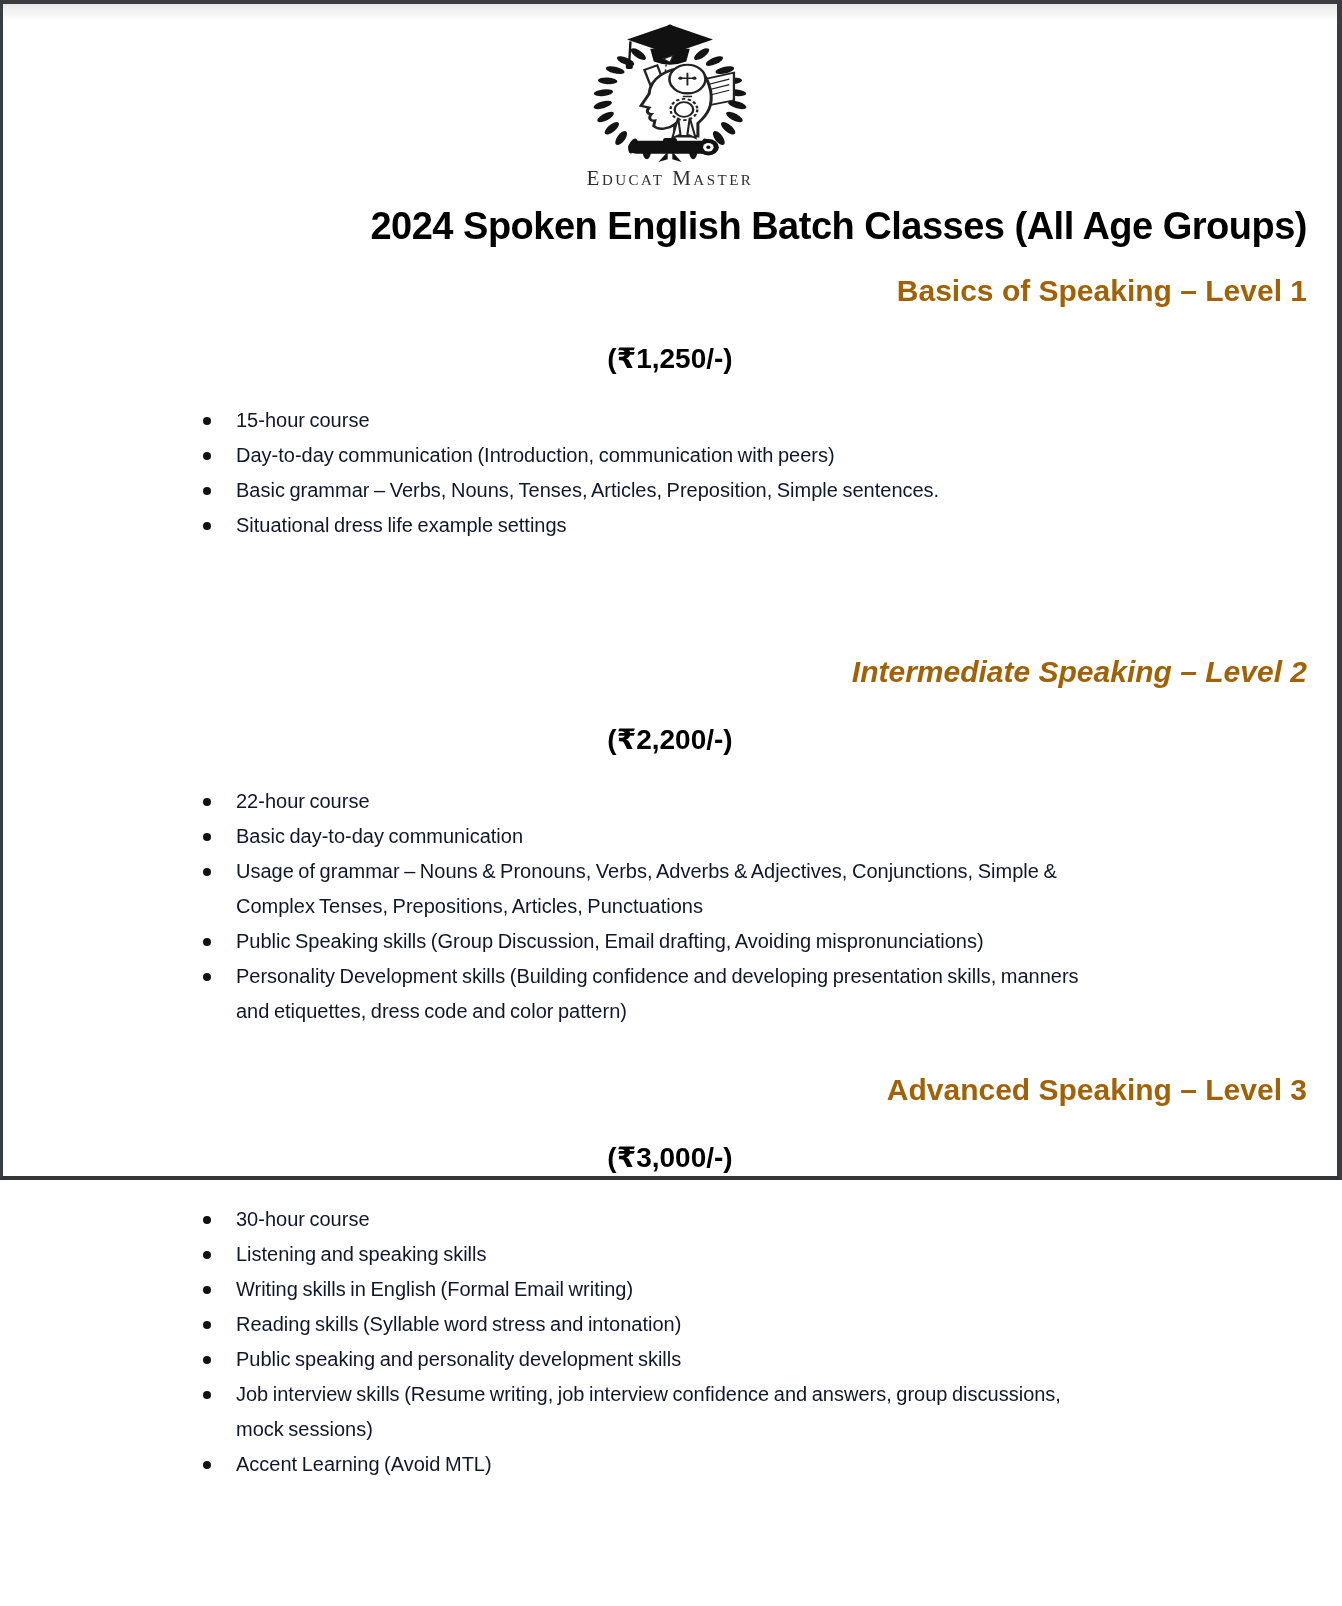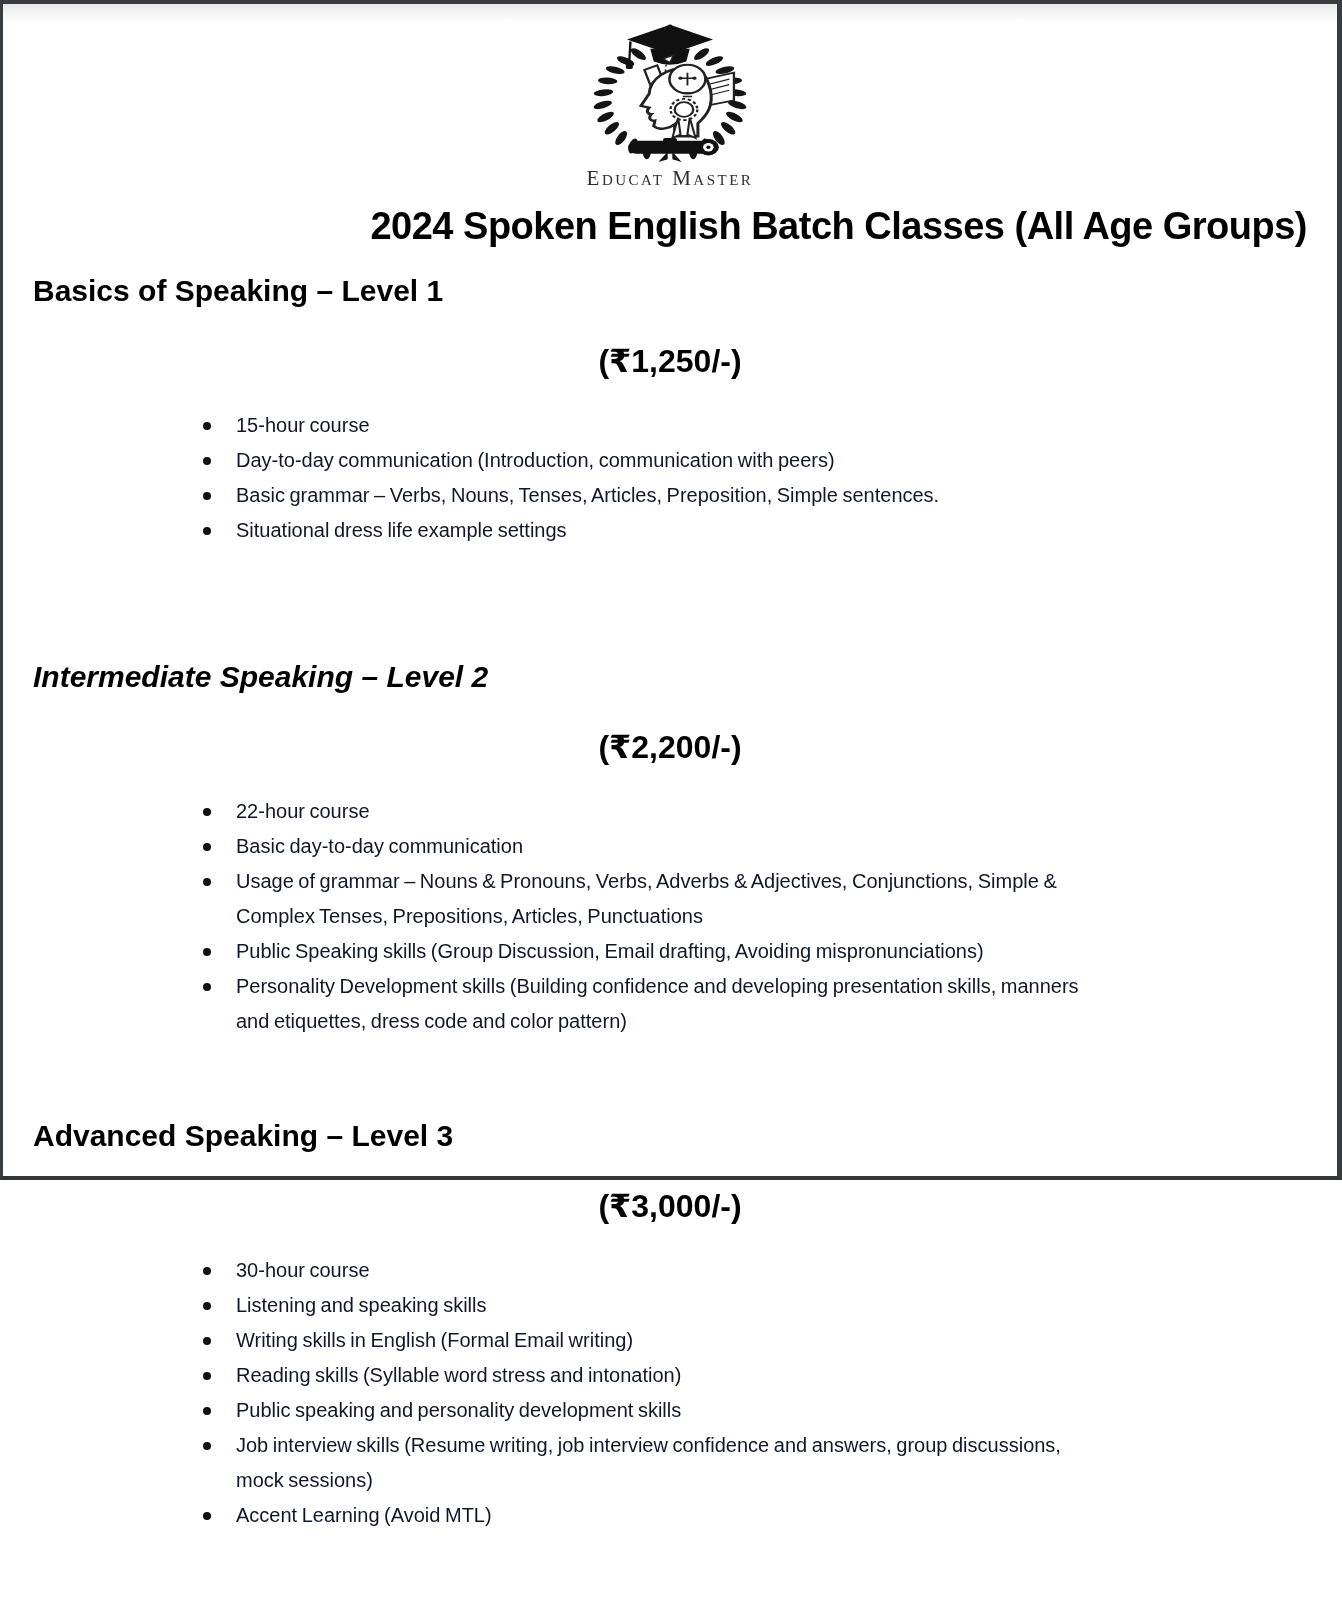--- a/index.html
+++ b/index.html
@@ -38,31 +38,31 @@
   h1.doc-title {
     margin: 14px 30px 0;
     text-align: right;
     font-size: 38px;
     font-weight: bold;
     color: #000;
     letter-spacing: -0.5px;
   }
   section h2 {
     margin: 26px 30px 0;
-    text-align: left;
+    text-align: right;
     font-size: 30px;
     font-weight: bold;
-    color: #000000;
+    color: #a16207;
   }
   section.gap-xl h2 { margin-top: 112px; font-style: italic; }
-  section.gap-lg h2 { margin-top: 80px; }
+  section.gap-lg h2 { margin-top: 44px; }
   .price {
     margin-top: 34px;
     text-align: center;
-    font-size: 32px;
+    font-size: 28px;
     font-weight: bold;
     color: #000;
   }
   ul.bullets {
     list-style: none;
     margin: 28px 0 0 198px;
     padding: 0;
     max-width: 880px;
   }
   ul.bullets li {

